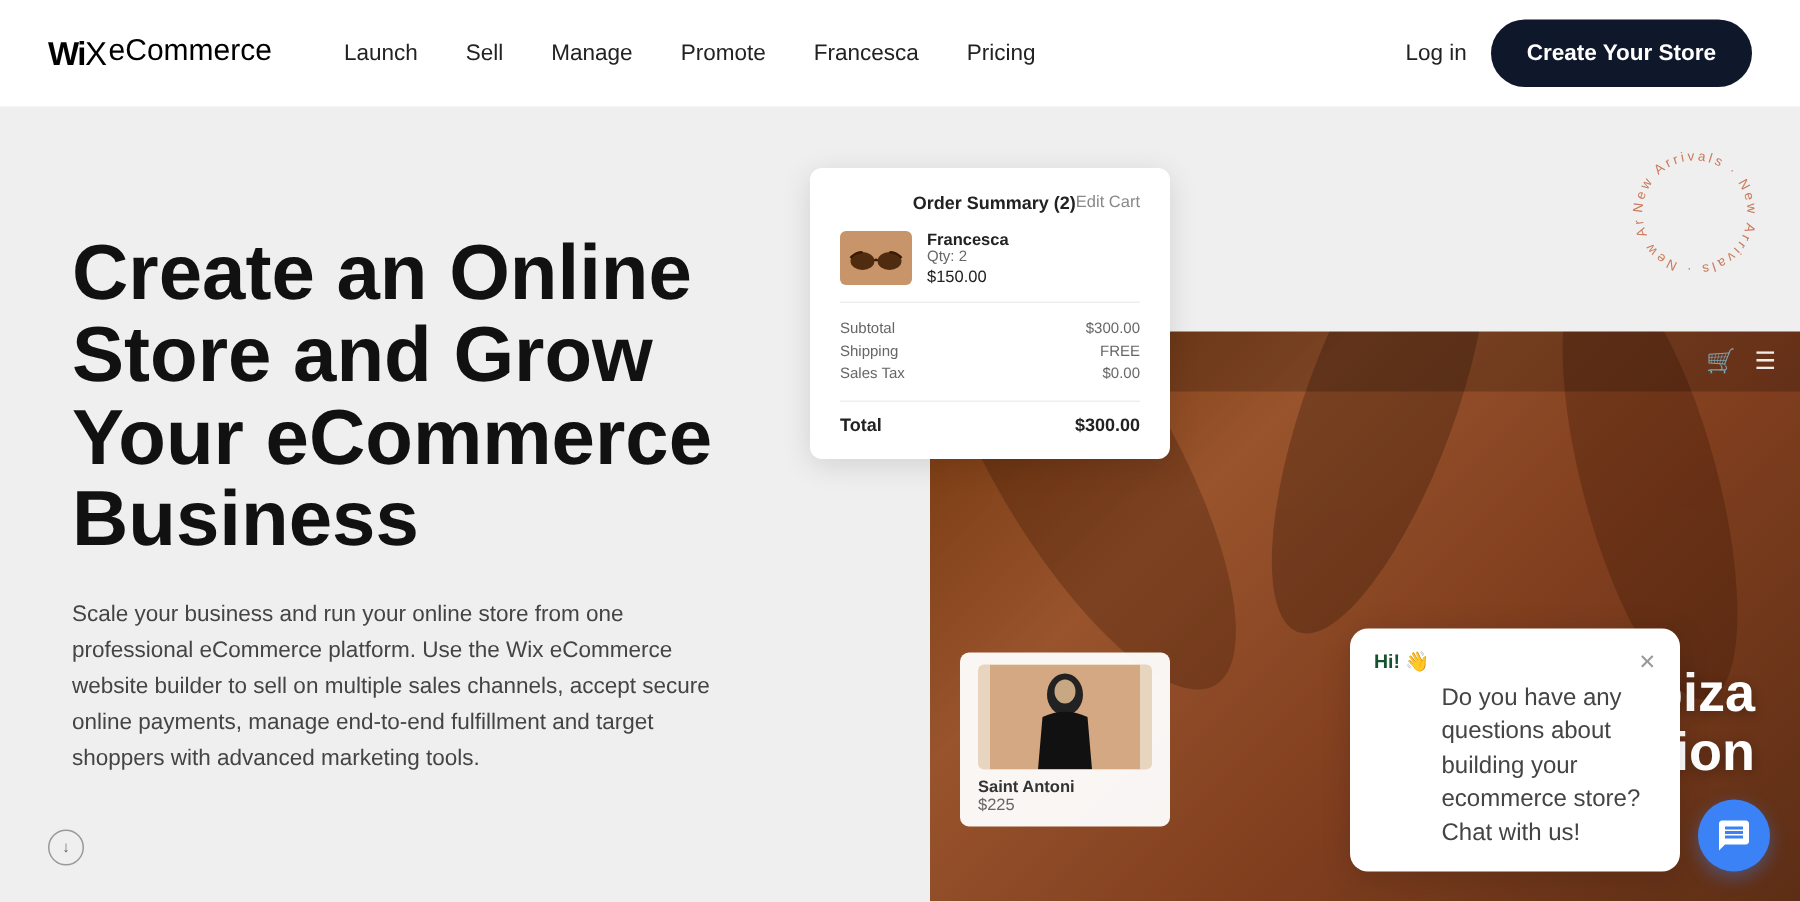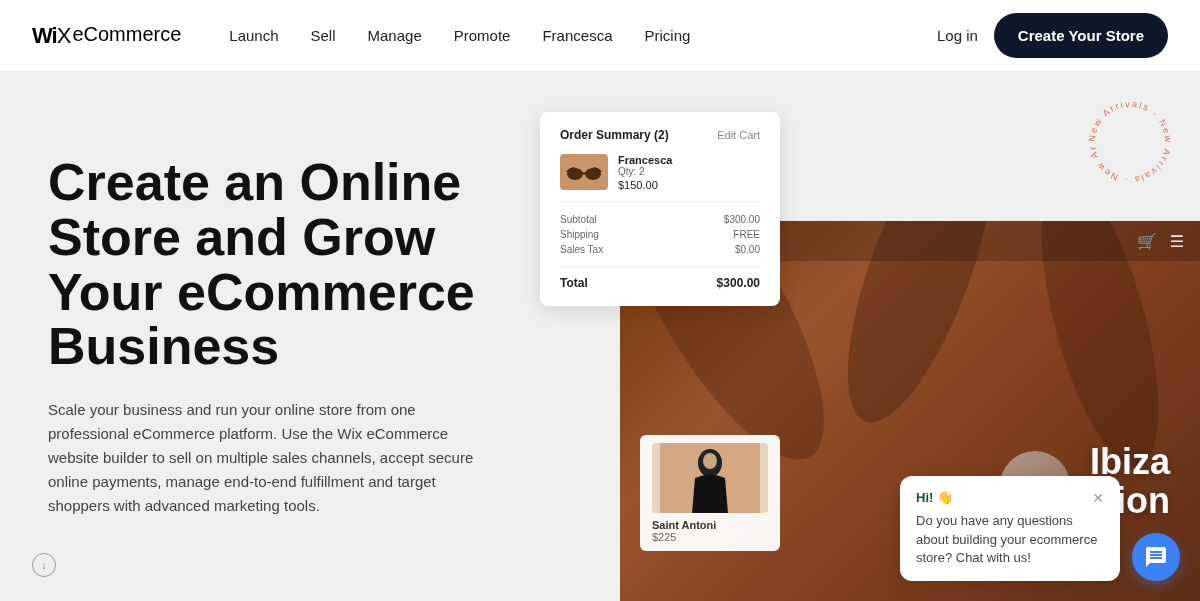--- a/index.html
+++ b/index.html
@@ -103,21 +103,21 @@
       background: #fff;
       border-radius: 8px;
       padding: 16px 20px;
       width: 240px;
       box-shadow: 0 4px 20px rgba(0,0,0,0.12);
       font-size: 11px;
       z-index: 5;
     }
     .order-card-header {
       display: flex;
-      justify-content: space-between;
+      justify-content: flex-end;
       align-items: center;
       margin-bottom: 12px;
     }
     .order-card-title { font-weight: 700; font-size: 12px; color: #222; }
     .order-card-edit { color: #888; font-size: 11px; cursor: pointer; }
     .order-product {
       display: flex;
       gap: 10px;
       margin-bottom: 12px;
       padding-bottom: 10px;
@@ -246,21 +246,21 @@
       z-index: 10;
     }
     .chat-header {
       display: flex;
       justify-content: space-between;
       align-items: flex-start;
       margin-bottom: 6px;
     }
     .chat-hi { font-weight: 700; font-size: 13px; color: #14532d; display: flex; align-items: center; gap: 4px; }
     .chat-close { color: #999; cursor: pointer; font-size: 14px; }
-    .chat-msg { font-size: 13px; color: #444; line-height: 1.4; }
+    .chat-msg { font-size: 16px; color: #444; line-height: 1.4; margin-left: 45px; }
     .chat-bubble-icon {
       position: absolute;
       bottom: 20px;
       right: 20px;
       width: 48px;
       height: 48px;
       background: #3b82f6;
       border-radius: 50%;
       display: flex;
       align-items: center;

